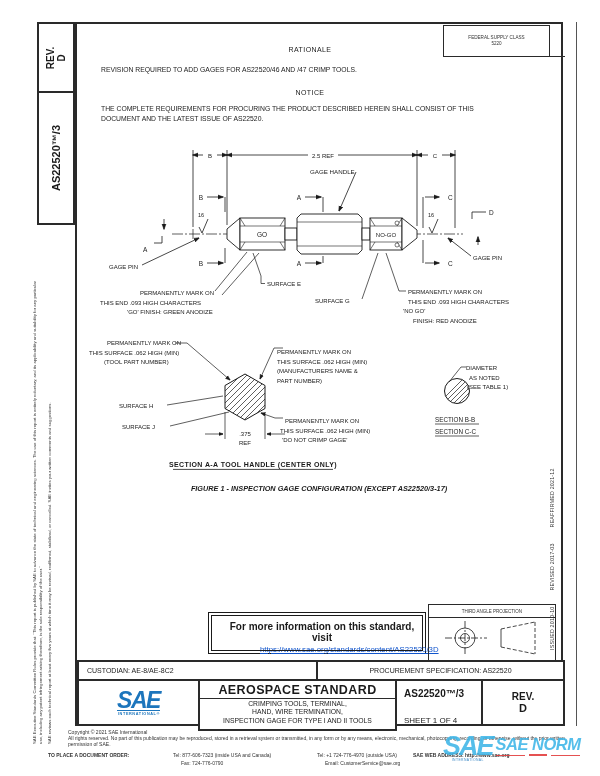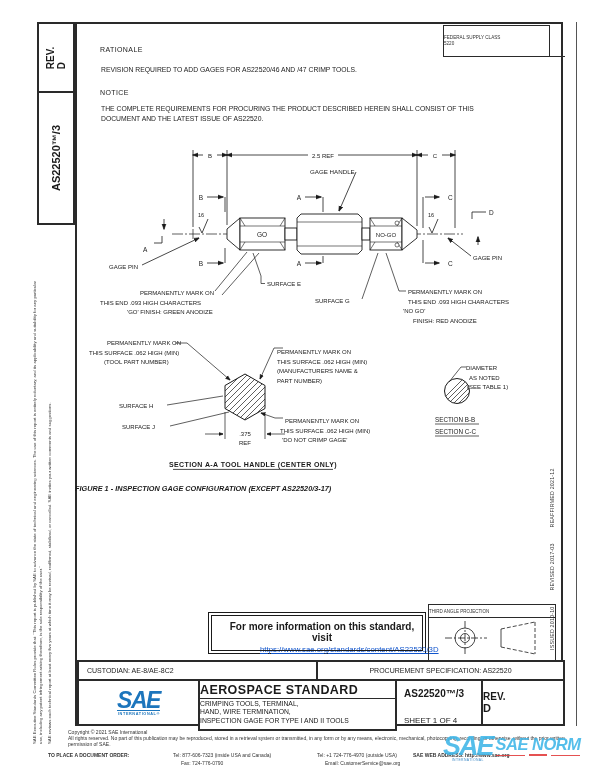--- a/index.html
+++ b/index.html
@@ -5,21 +5,21 @@
   html,body{margin:0;padding:0;background:#ffffff;}
   .page{position:relative;width:600px;height:776px;background:#fff;overflow:hidden;
         font-family:"Liberation Sans",sans-serif;color:#1a1a1a;}
   .abs{position:absolute;}
   .frame{border:2px solid #2a2a2a;}
   .thinframe{border:1px solid #2a2a2a;}
   .vrot{transform:rotate(-90deg);white-space:nowrap;}
   .vbox{display:flex;align-items:center;justify-content:center;}
   .rot-anchor{position:absolute;transform:rotate(-90deg);transform-origin:0 0;}
   .tiny{font-size:4.3px;line-height:5.6px;color:#3a3a3a;}
-  .ctr{text-align:left;}
+  .ctr{text-align:center;}
   .b{font-weight:bold;}
   .i{font-style:italic;}
   svg text{font-family:"Liberation Sans",sans-serif;fill:#1a1a1a;}
   svg line,svg polyline,svg polygon,svg rect,svg circle,svg path{stroke:#1a1a1a;}
   .link{color:#1155cc;text-decoration:underline;cursor:pointer;padding-left:41px;}
   .cell{position:absolute;border:2px solid #2a2a2a;box-sizing:border-box;background:#fff;}
   .footnote{font-size:5px;color:#333;}
   .wm-blue{color:#3eb6e8;}
 </style>
 </head>

